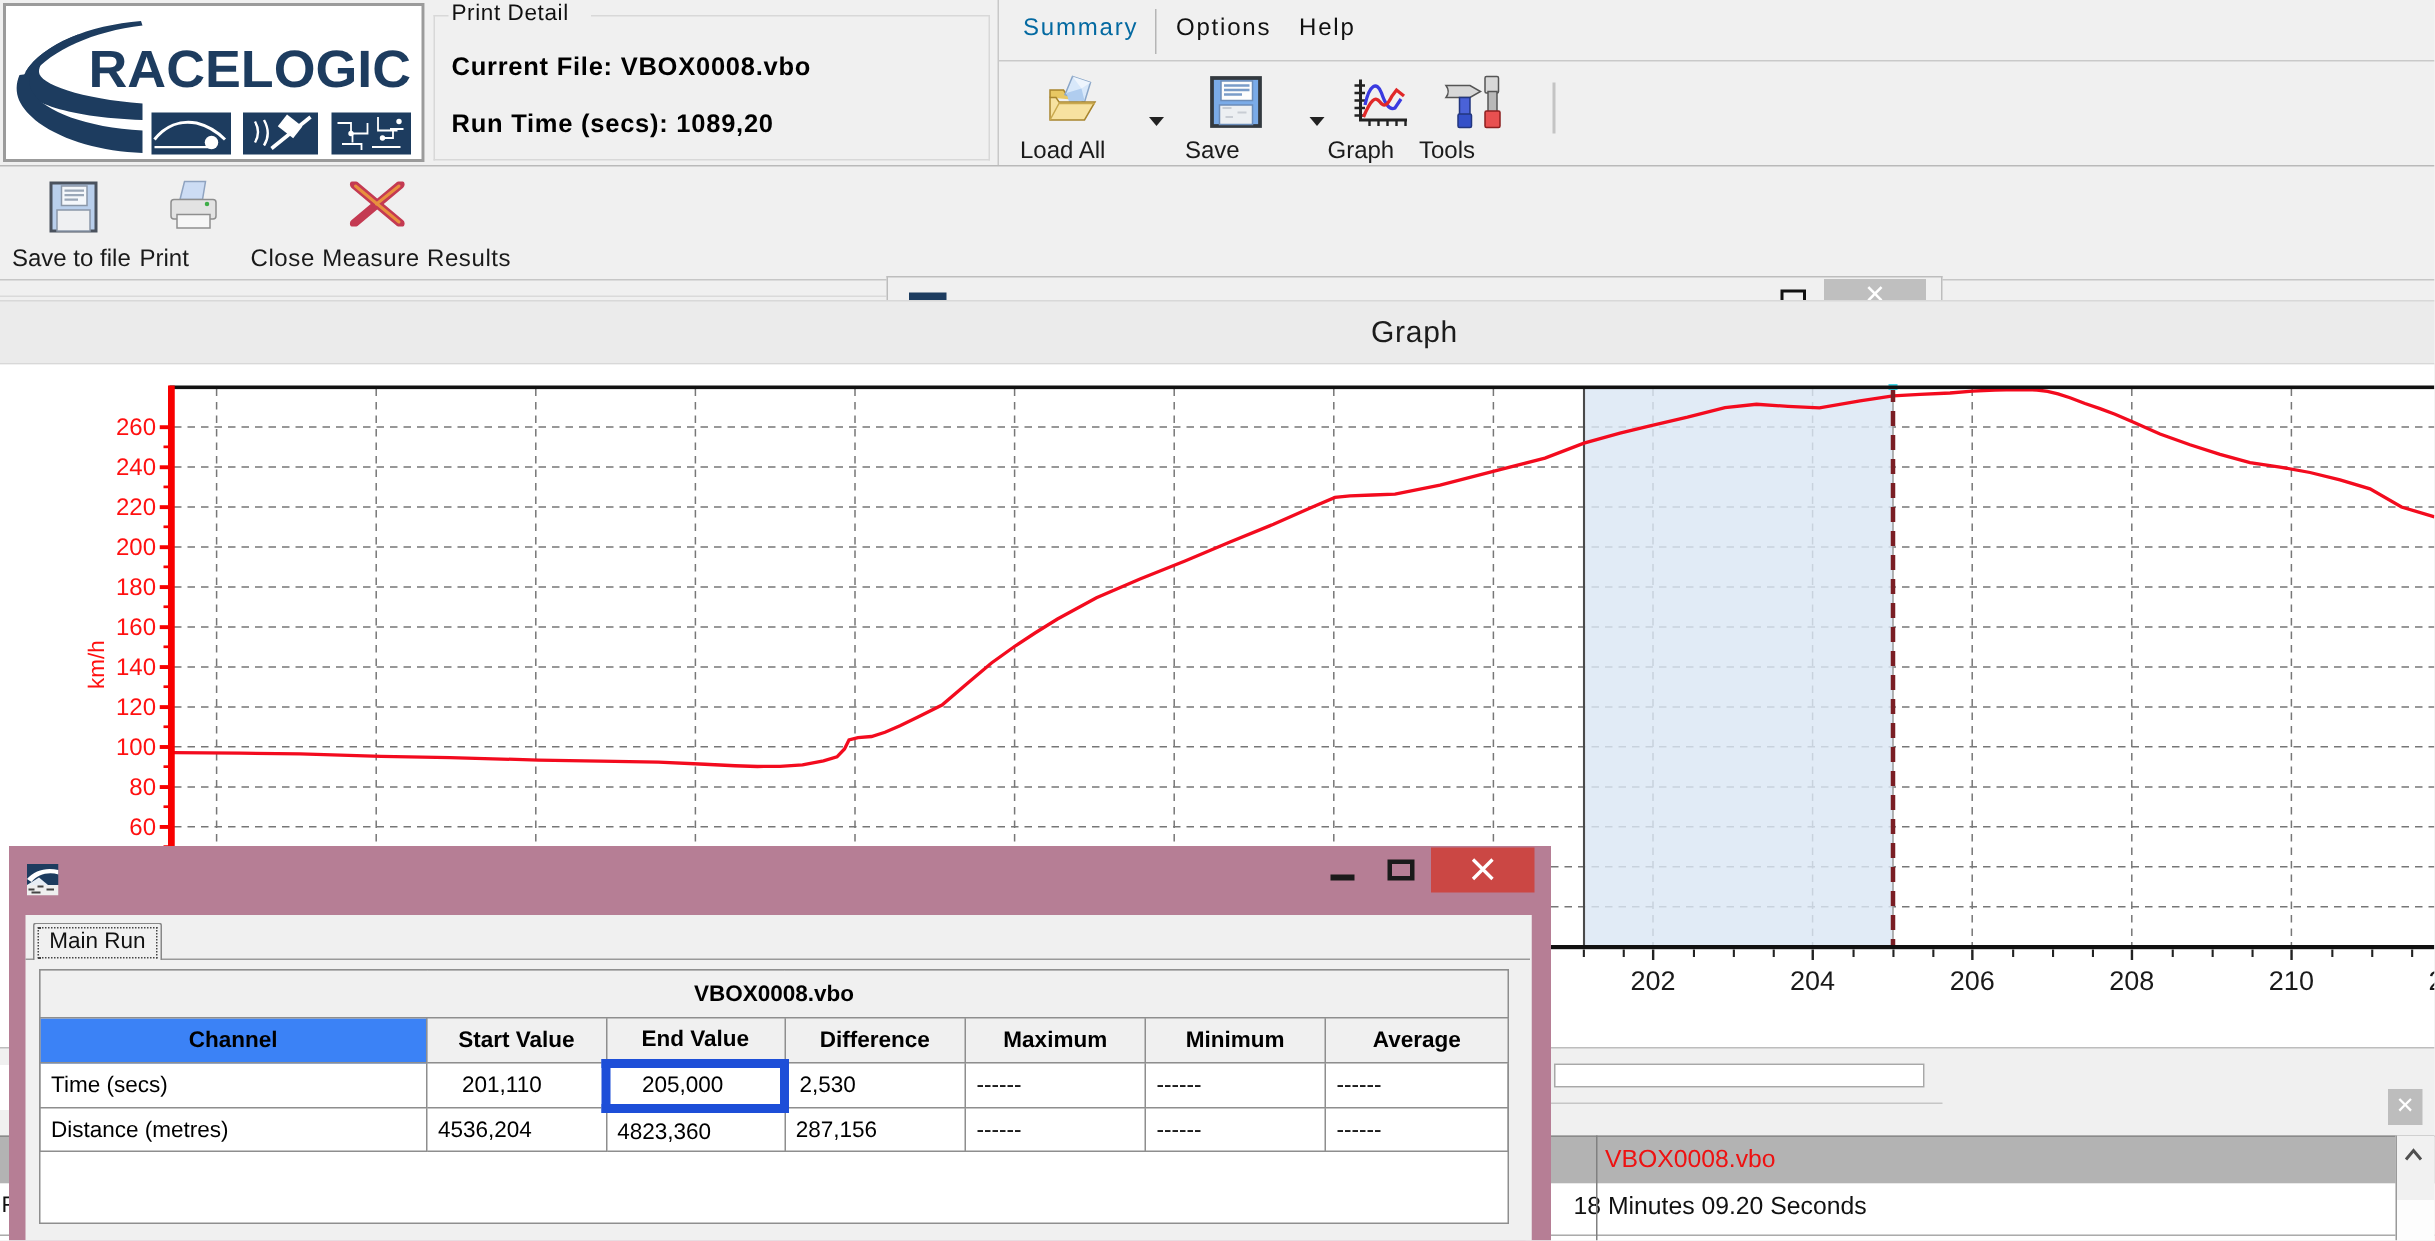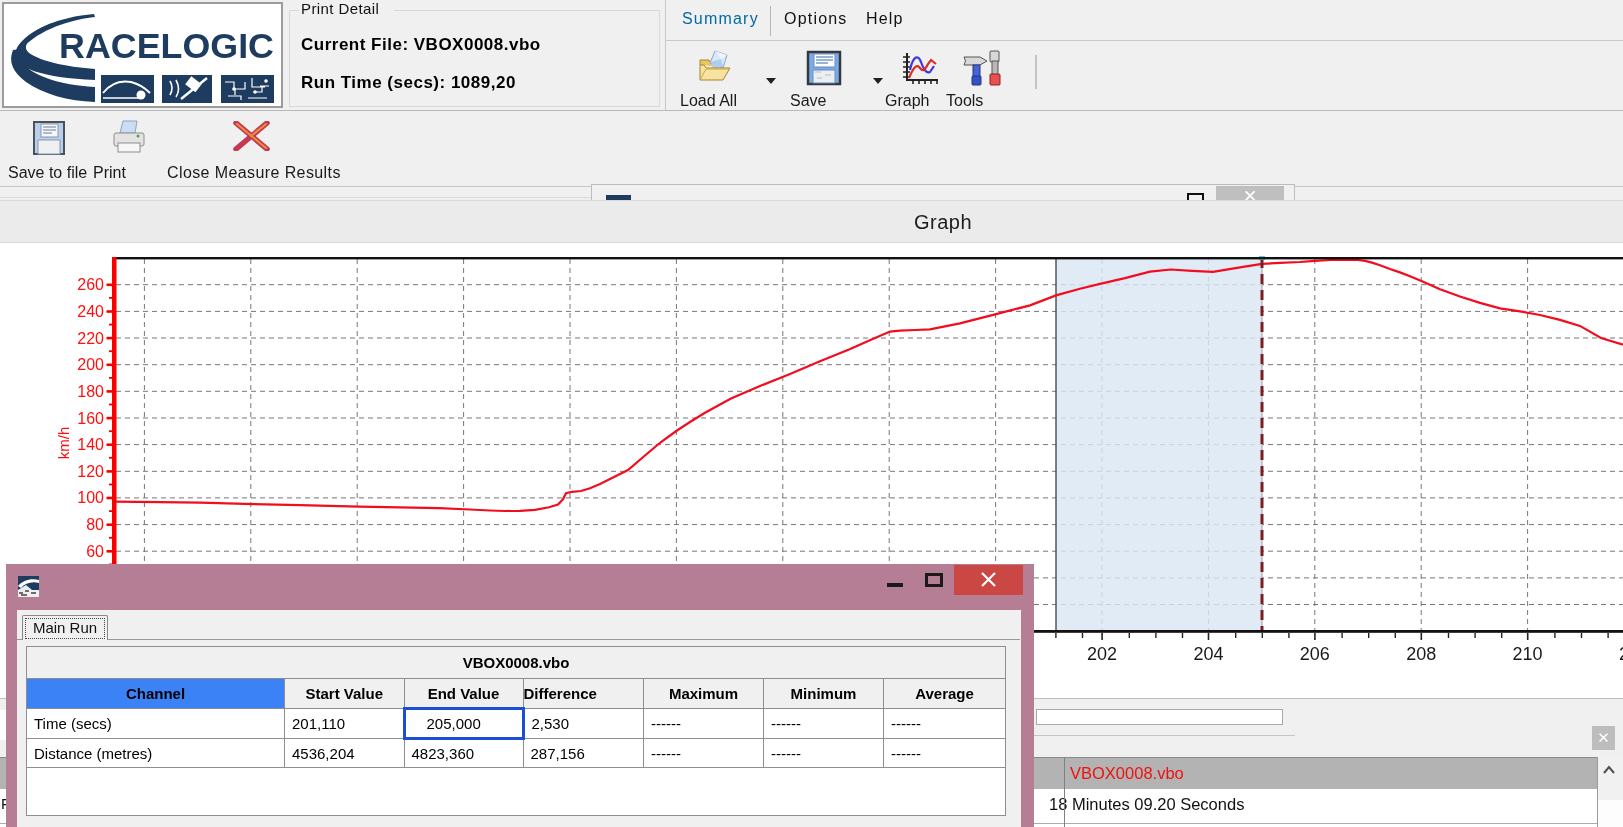--- a/index.html
+++ b/index.html
@@ -320,29 +320,29 @@
         <col>
       </colgroup>
     <tbody>
         <tr style="height:32px">
           <td colspan="7" style="border:1px solid #8e8e8e;background:#f0f0f0;text-align:center;font-weight:bold">VBOX0008.vbo</td>
         </tr>
     <tr style="height:30px">
       <td style="border:1px solid #8e8e8e;background:#3b82f6;text-align:center;font-weight:bold">Channel</td>
       <td style="border:1px solid #8e8e8e;background:#f0f0f0;text-align:center;font-weight:bold">Start Value</td>
       <td style="border:1px solid #8e8e8e;background:#f0f0f0;text-align:center;font-weight:bold">End Value</td>
-      <td style="border:1px solid #8e8e8e;background:#f0f0f0;font-weight:bold">Difference</td>
+      <td style="border:1px solid #8e8e8e;background:#f0f0f0;text-align:center;font-weight:bold">Difference</td>
       <td style="border:1px solid #8e8e8e;background:#f0f0f0;text-align:center;font-weight:bold">Maximum</td>
       <td style="border:1px solid #8e8e8e;background:#f0f0f0;text-align:center;font-weight:bold">Minimum</td>
       <td style="border:1px solid #8e8e8e;background:#f0f0f0;text-align:center;font-weight:bold">Average</td>
     </tr>
     <tr style="height:30px">
       <td style="border:1px solid #8e8e8e;padding-left:7px">Time (secs)</td>
-      <td style="border:1px solid #8e8e8e;padding-left:7px">201,110</td>
-      <td style="border:3px solid #1d4ed8;padding-left:21px">205,000</td>
+      <td style="border:1px solid #8e8e8e;padding-left:23px">201,110</td>
+      <td style="border:6px solid #1d4ed8;padding-left:21px">205,000</td>
       <td style="border:1px solid #8e8e8e;padding-left:7px">2,530</td>
       <td style="border:1px solid #8e8e8e;padding-left:7px">------</td>
       <td style="border:1px solid #8e8e8e;padding-left:7px">------</td>
       <td style="border:1px solid #8e8e8e;padding-left:7px">------</td>
     </tr>
     <tr style="height:29px">
       <td style="border:1px solid #8e8e8e;padding-left:7px">Distance (metres)</td>
       <td style="border:1px solid #8e8e8e;padding-left:7px">4536,204</td>
       <td style="border:1px solid #8e8e8e;padding-left:7px">4823,360</td>
       <td style="border:1px solid #8e8e8e;padding-left:7px">287,156</td>

